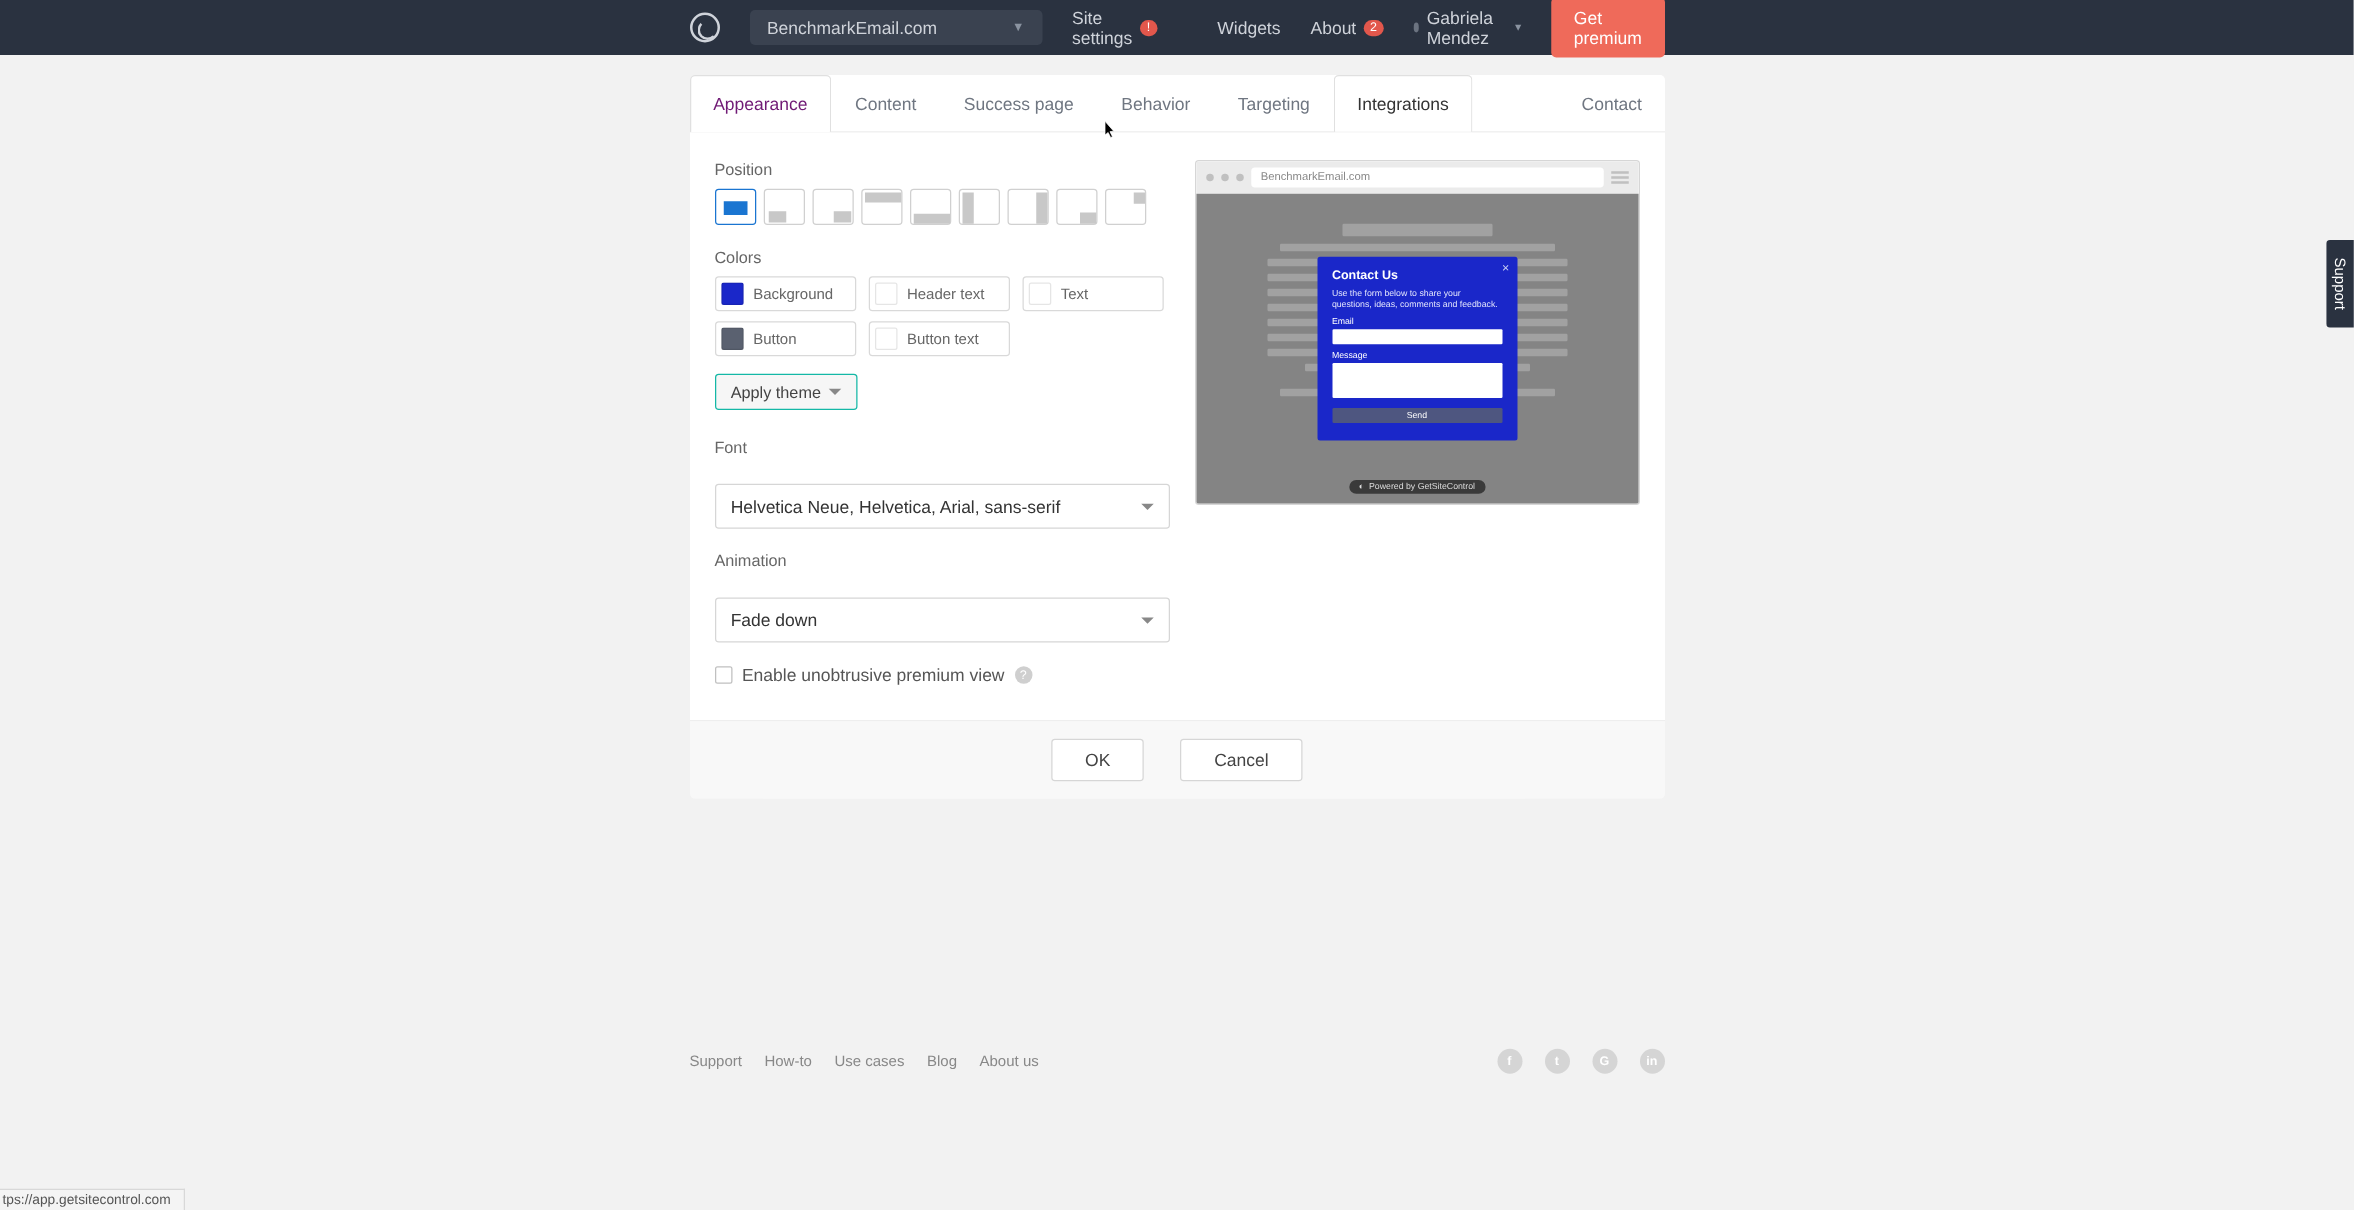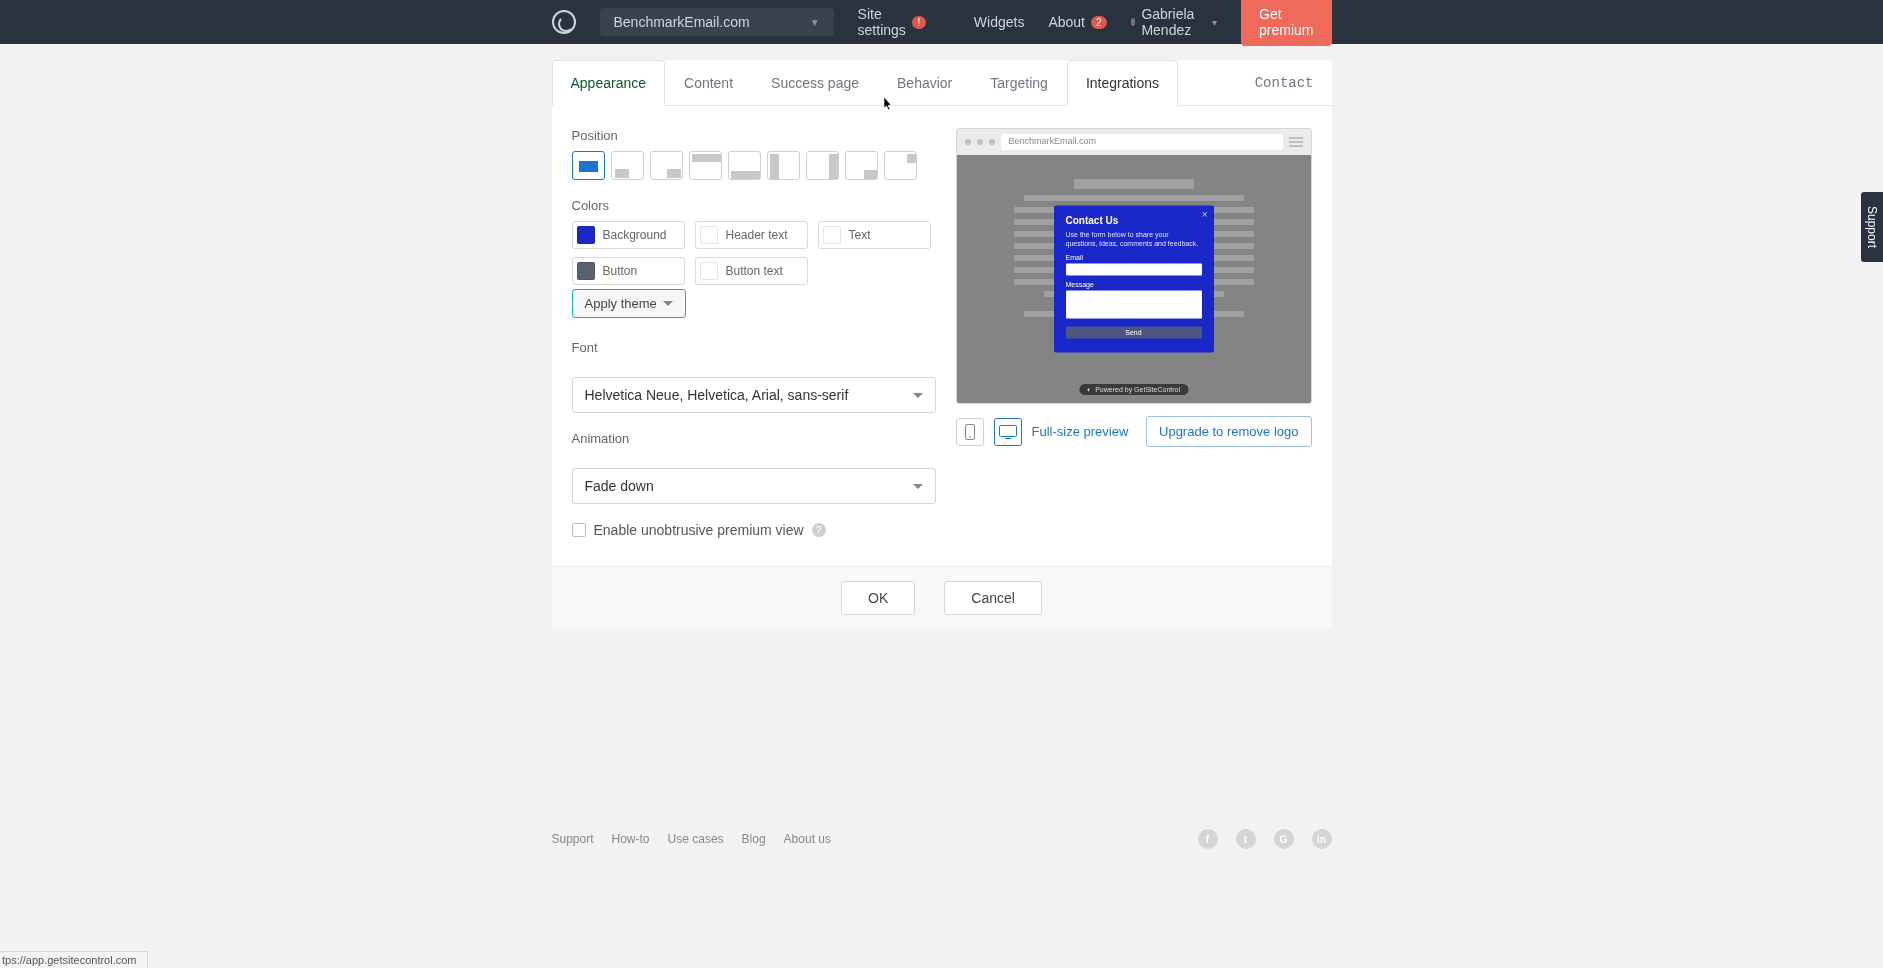--- a/index.html
+++ b/index.html
@@ -15,37 +15,37 @@
 .toplink { cursor:pointer; display:flex; align-items:center; gap:6px; }
 .badge-red { background:#e2574c; color:#fff; font-size:10px; border-radius:8px; padding:1px 5px; min-width:14px; text-align:center; }
 .spacer { flex:1; }
 .dot-off { width:8px;height:8px;border-radius:50%;background:#6b7380;display:inline-block; }
 .btn-premium { background:#ef6a5a; color:#fff; padding:8px 18px; border-radius:4px; cursor:pointer; }
 
 
 .page { width: 780px; margin: 16px auto 0; }
 .tabs-row { background:#fff; border-top-left-radius:4px; border-top-right-radius:4px; display:flex; align-items:center; padding: 0 0; border-bottom:1px solid #e6e6e6; }
 .tab { padding:14px 18px; color:#6f7681; cursor:pointer; border:1px solid transparent; border-bottom:none; }
-.tab.active { color:#14532d; position:relative; background:#fff; border:1px solid #e0e0e0; border-bottom:1px solid #fff; border-radius:4px 4px 0 0; margin-bottom:-1px; }
+.tab.active { color:#701a75; position:relative; background:#fff; border:1px solid #e0e0e0; border-bottom:1px solid #fff; border-radius:4px 4px 0 0; margin-bottom:-1px; }
 .tab.hovered { border:1px solid #e0e0e0; border-bottom:1px solid #fff; border-radius:4px 4px 0 0; margin-bottom:-1px; color:#333; }
 .tabs-spacer { flex:1; }
-.tab-right { padding:14px 18px; color:#6f7681; cursor:default;font-family:Liberation Mono, monospace; }
+.tab-right { padding:14px 18px; color:#6f7681; cursor:default; }
 
 .card-body { background:#fff; padding:22px 20px 28px; display:flex; gap:20px; }
 .left-col { flex:0 0 364px; }
 .right-col { flex:1; }
 
 .section-label { font-size:13px; color:#666; margin-bottom:8px; }
 .pos-row { display:flex; gap:6px; margin-bottom:18px; }
 .pos-opt { width:33px; height:29px; border:1px solid #d0d0d0; border-radius:3px; position:relative; cursor:pointer; background:#fff; }
 .pos-opt.sel { border-color:#1a75d1; }
 .pos-inner { position:absolute; background:#c8c8c8; }
 .pos-opt.sel .pos-inner { background:#1a75d1; }
 
-.color-grid { display:flex; flex-wrap:wrap; gap:8px 10px; margin-bottom:4px; }
+.color-grid { display:flex; flex-wrap:wrap; gap:8px 10px; margin-bottom:14px; }
 .color-cell { border:1px solid #d9d9d9; border-radius:3px; padding:4px 8px 4px 4px; display:flex; align-items:center; gap:8px; font-size:12px; color:#666; cursor:pointer; width:113px; }
 .swatch { width:18px; height:18px; border-radius:2px; border:1px solid rgba(0,0,0,.1); }
 
 .btn-ghost { border:1px solid #14b8a6; background:#f6f6f6; padding:6px 12px; border-radius:3px; font-size:13px; color:#444; cursor:pointer; display:inline-flex; align-items:center; gap:6px; }
 
 .select-box { border:1px solid #d6d6d6; border-radius:3px; padding:9px 12px; display:flex; align-items:center; justify-content:space-between; cursor:pointer; background:#fff; margin-top:22px; }
 .caret { width:0;height:0;border-left:5px solid transparent;border-right:5px solid transparent;border-top:5px solid #888; }
 
 .chk-row { display:flex; align-items:center; gap:8px; margin-top:18px; color:#555; }
 .chk-box { width:14px; height:14px; border:1px solid #c0c0c0; border-radius:2px; cursor:pointer; }
@@ -255,36 +255,20 @@
             <div class="pv-lbl">Email</div>
             <div class="pv-inp"></div>
             <div class="pv-lbl">Message</div>
             <div class="pv-ta"></div>
             <div class="pv-btn">Send</div>
           </div>
           <div class="pv-watermark">Powered by GetSiteControl</div>
         </div>
       </div>
 
-      <div class="preview-tools">
-        <div class="dev-btn">
-          <svg width="10" height="16" viewBox="0 0 10 16">
-              <rect x="0.5" y="0.5" width="9" height="15" rx="1.5" fill="none" stroke="currentColor"></rect>
-              <circle cx="5" cy="13" r="0.8" fill="currentColor"></circle>
-            </svg>
-        </div>
-        <div class="dev-btn active">
-          <svg width="18" height="14" viewBox="0 0 18 14">
-              <rect x="0.5" y="0.5" width="17" height="11" rx="1" fill="none" stroke="currentColor"></rect>
-              <line x1="6" y1="13.5" x2="12" y2="13.5" stroke="currentColor"></line>
-            </svg>
-        </div>
-        <span class="link-blue">Full-size preview</span>
-        <div class="btn-outline-blue">Upgrade to remove logo</div>
-      </div>
     </div>
   </div>
 
   <div class="actions-bar">
     <div class="btn-plain">OK</div>
     <div class="btn-plain">Cancel</div>
   </div>
 </div>
 
 <div class="footer">

